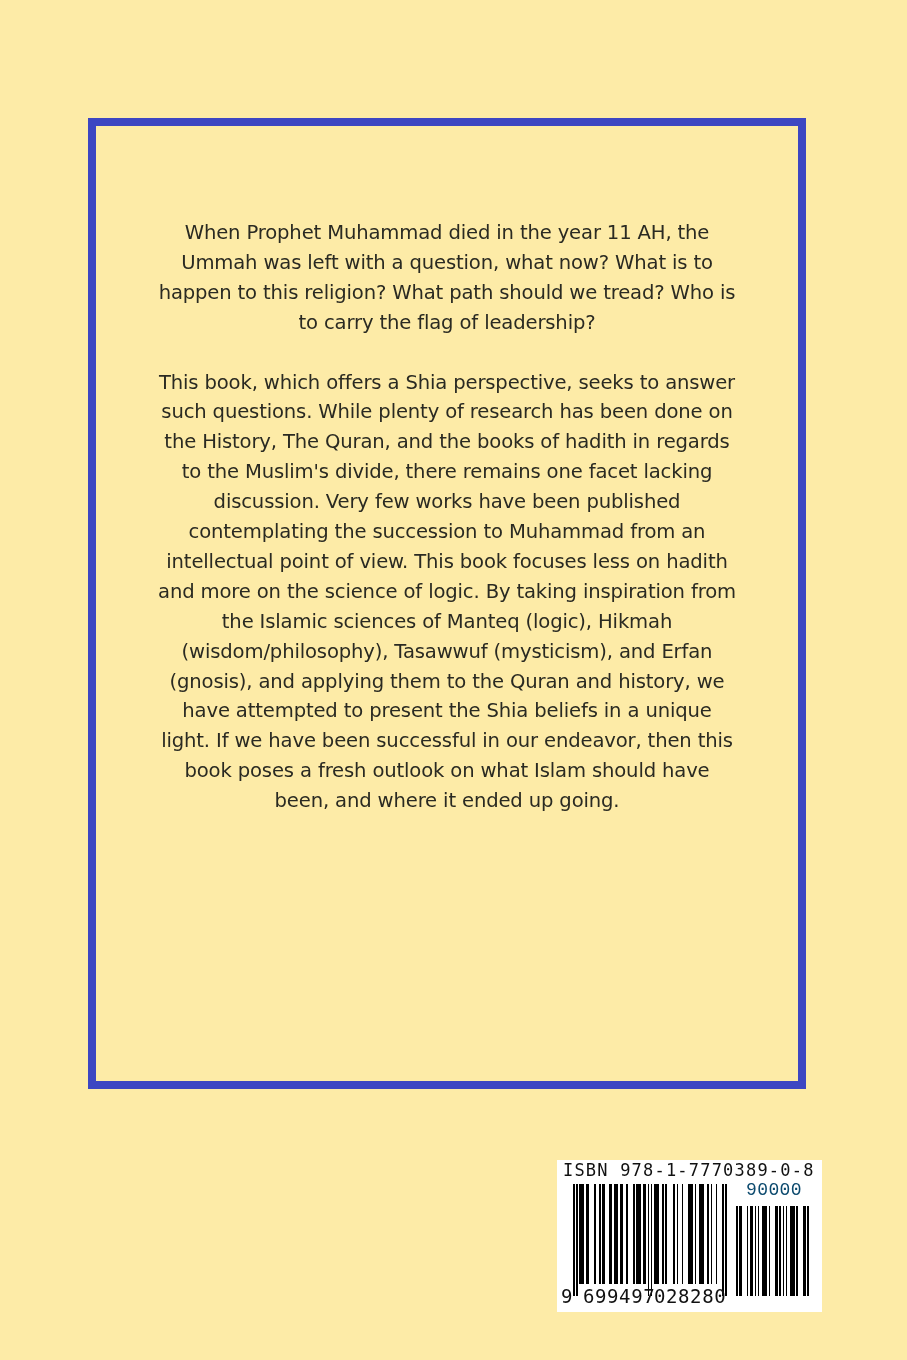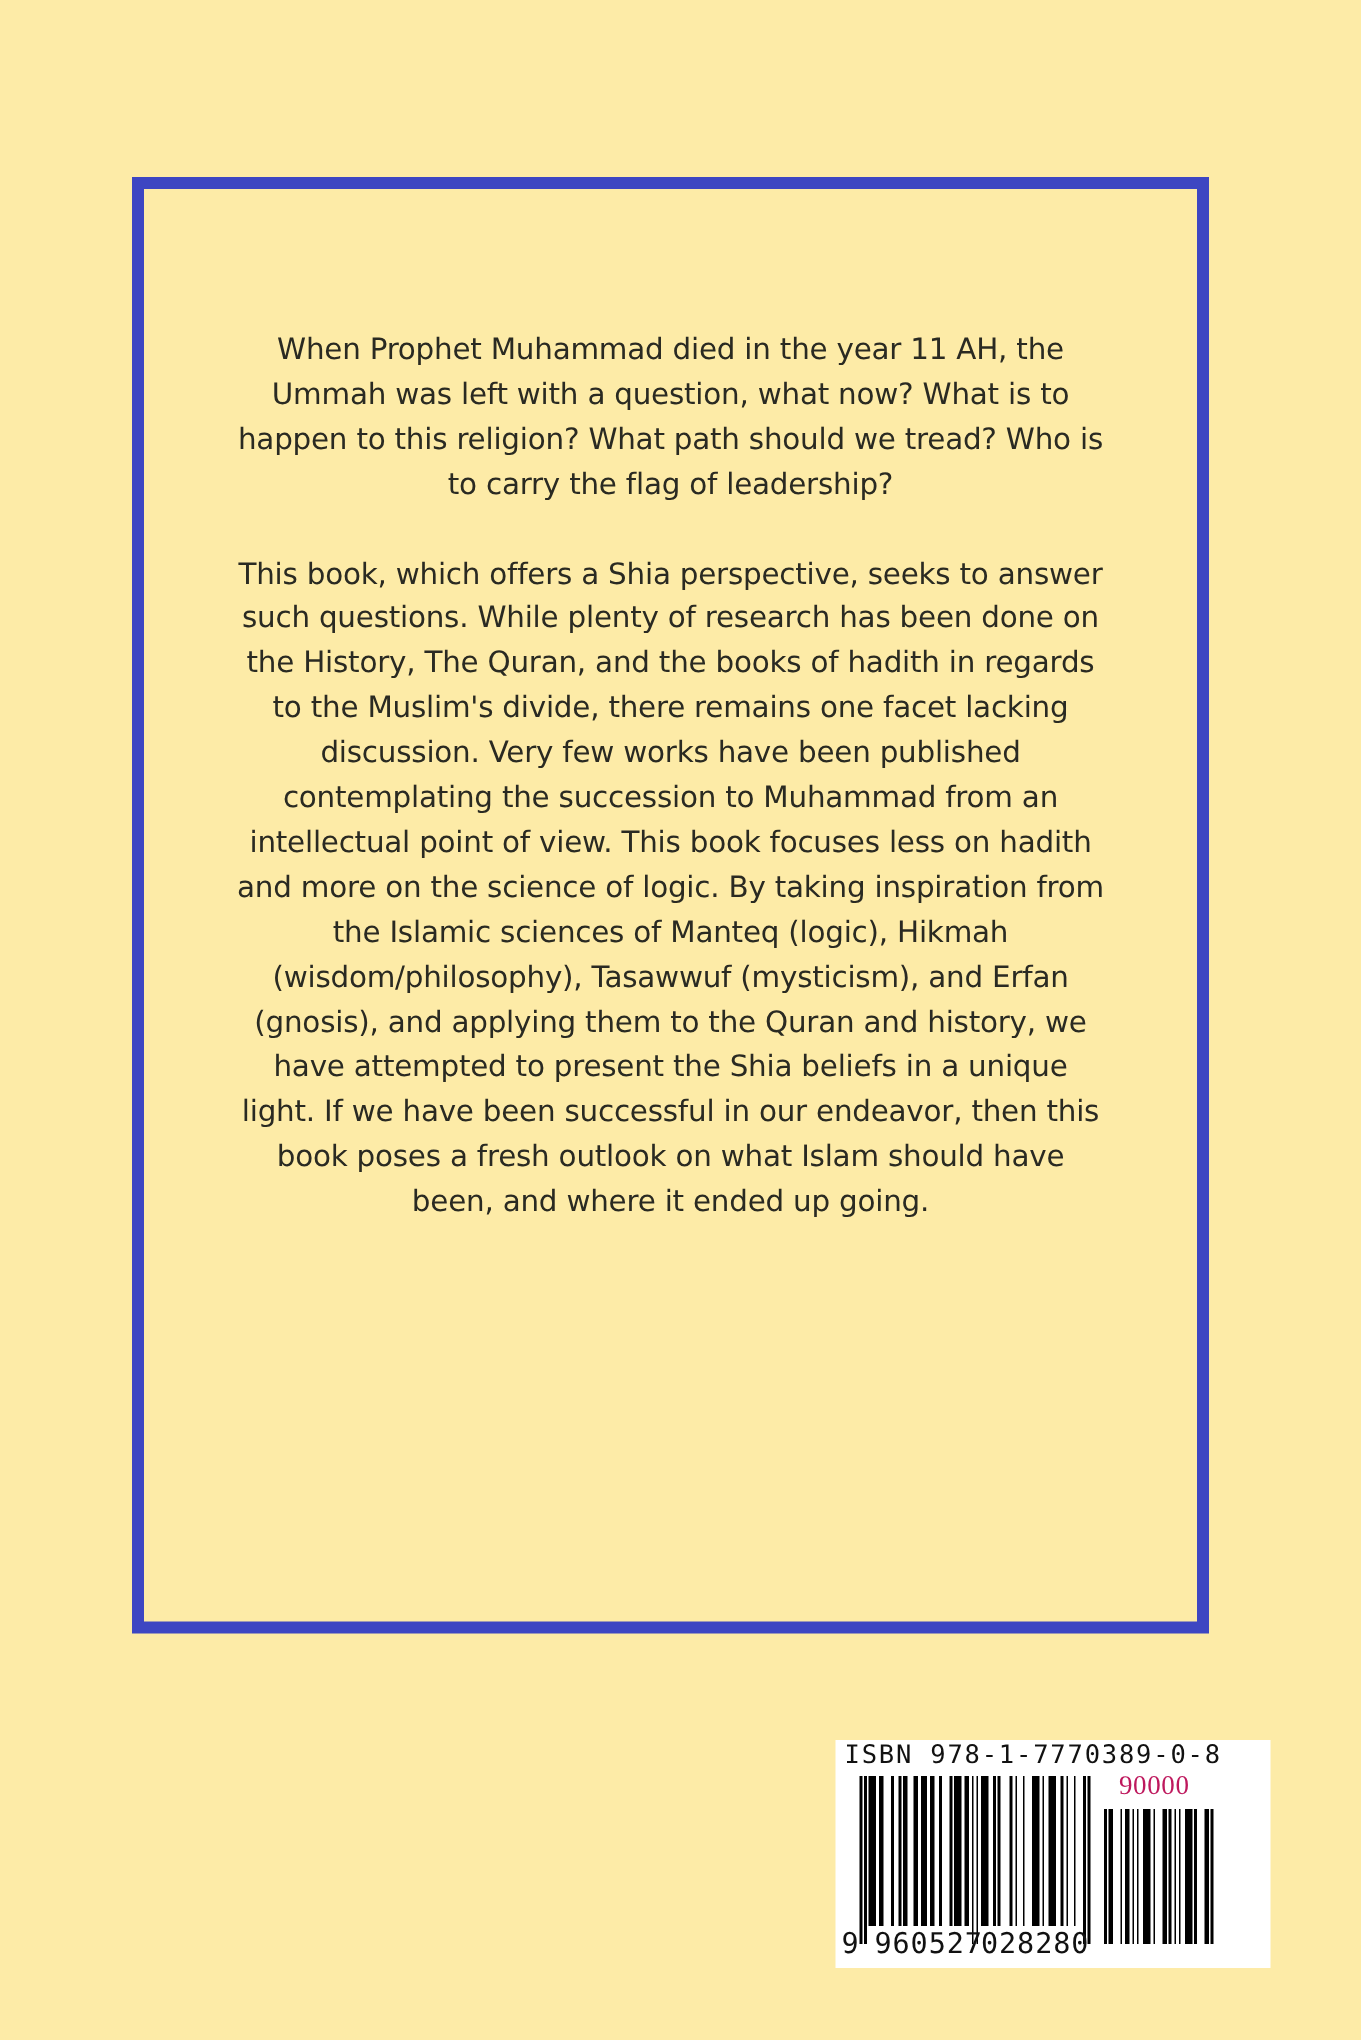--- a/index.html
+++ b/index.html
@@ -26,38 +26,37 @@
     font-size: 19.6px;
     line-height: 29.9px;
     letter-spacing: -0.15px;
   }
   .blurb p { margin: 0 0 29.9px 0; text-align: center; }
   .barcode-box {
     position: absolute;
     left: 557px; top: 1160px;
     width: 265px; height: 152px;
     background: #ffffff;
-    padding-left: 25px;
   }
   .isbn-label {
     position: absolute;
     left: 6px; top: 0px;
     font-family: "DejaVu Sans Mono", monospace;
     font-size: 17px;
     letter-spacing: 1.2px;
     color: #111;
     white-space: nowrap;
   }
   .addon-digits {
     position: absolute;
     left: 189px; top: 20px;
-    font-family: Liberation Serif, serif;
+    font-family: Liberation Mono, monospace;
     font-size: 18px;
     letter-spacing: 0.4px;
-    color: #be185d;
+    color: #0c4a6e;
   }
   .bars { position: absolute; top: 24px; }
   .bars .bar { position: absolute; top: 0; background: #000; }
   .digits-row {
     position: absolute;
     top: 125px;
     font-family: "DejaVu Sans Mono", monospace;
     font-size: 19px;
     color: #111;
     white-space: nowrap;
@@ -120,15 +119,15 @@
       <div class="bar" style="left: 38.75px; width: 3.1px; height: 90px;"></div>
       <div class="bar" style="left: 43.4px; width: 1.55px; height: 90px;"></div>
       <div class="bar" style="left: 46.5px; width: 1.55px; height: 90px;"></div>
       <div class="bar" style="left: 49.6px; width: 1.55px; height: 90px;"></div>
       <div class="bar" style="left: 54.25px; width: 4.65px; height: 90px;"></div>
       <div class="bar" style="left: 60.45px; width: 1.55px; height: 90px;"></div>
       <div class="bar" style="left: 66.65px; width: 3.1px; height: 90px;"></div>
       <div class="bar" style="left: 71.3px; width: 1.55px; height: 90px;"></div>
     </div>
   <div class="digits-row" style="left:4px">9</div>
-  <div class="digits-row" style="left:26px;letter-spacing:0.6px">960527</div>
+  <div class="digits-row" style="left:26px;letter-spacing:0.6px">699497</div>
   <div class="digits-row" style="left:97px;letter-spacing:0.6px">028280</div>
 </div>
 
 </body></html>

